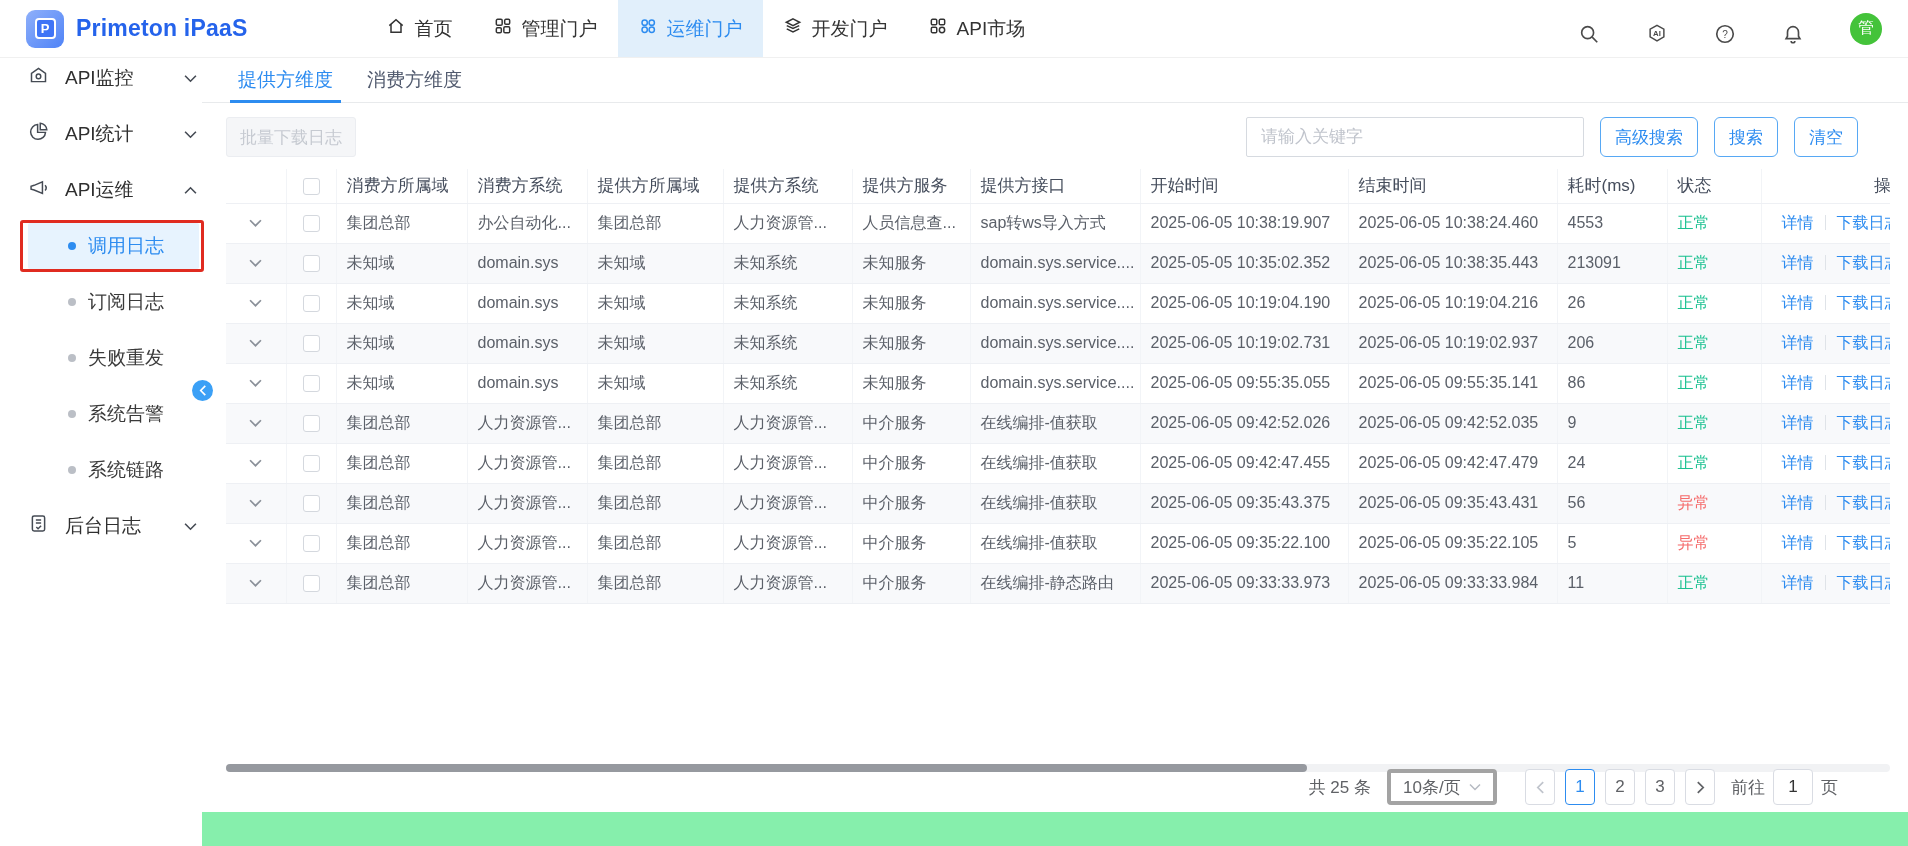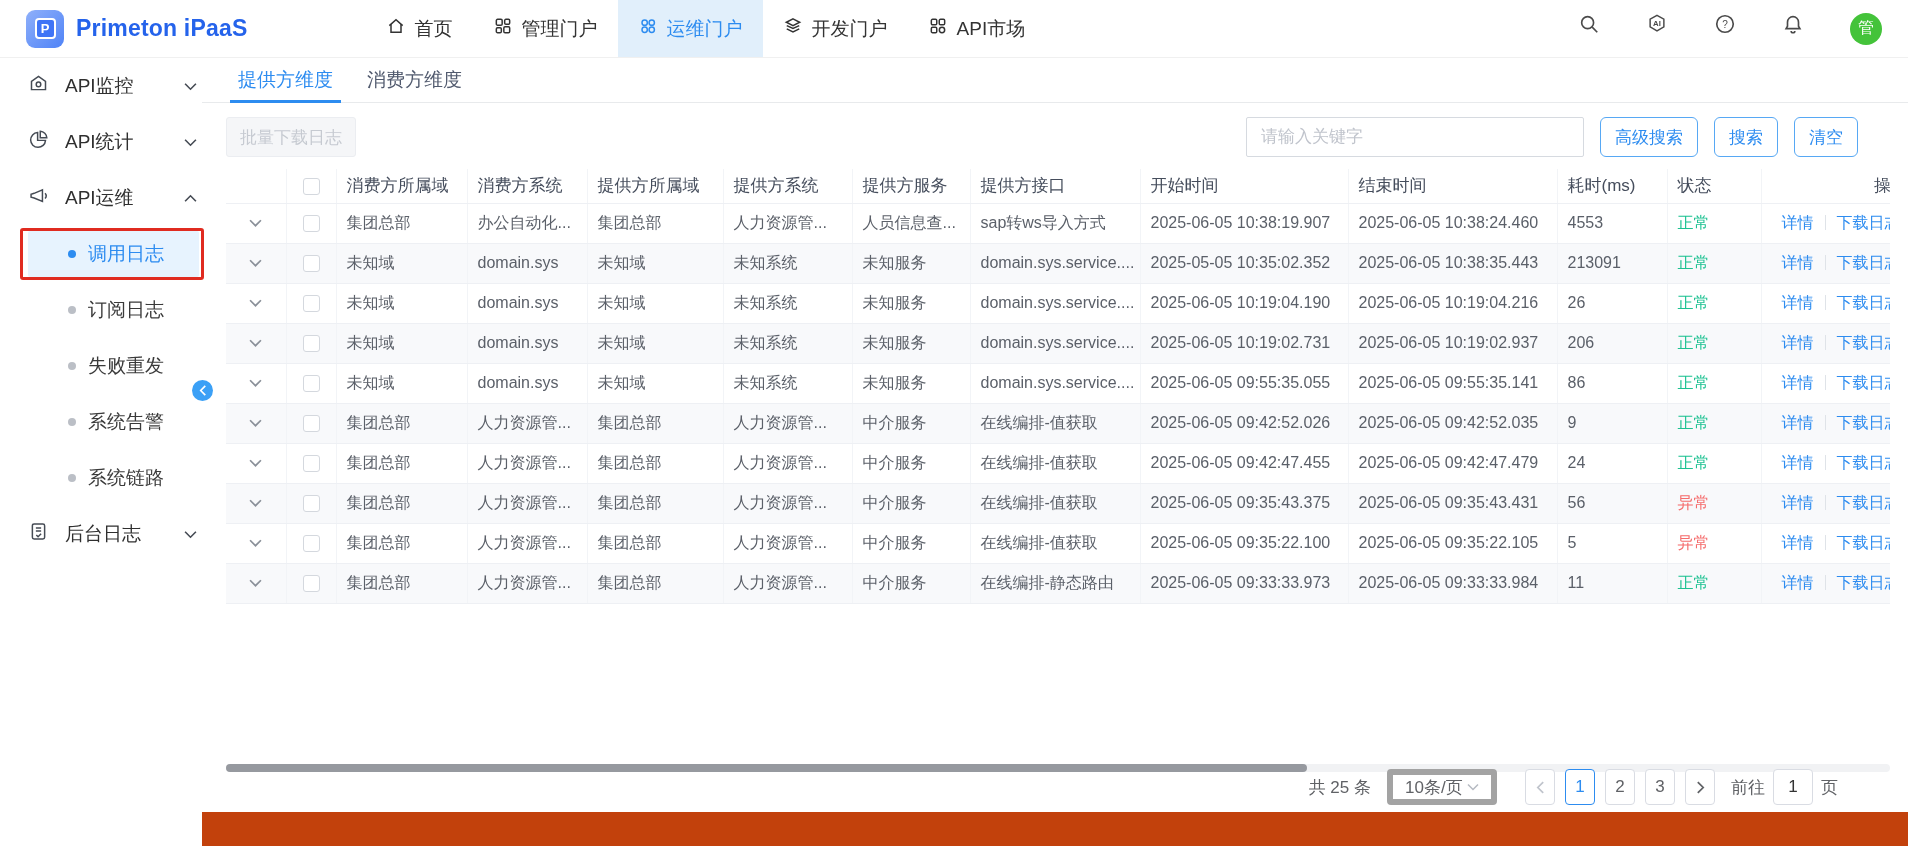--- a/index.html
+++ b/index.html
@@ -16,28 +16,28 @@
   .logo-inner { width:21px; height:21px; border:2px solid #fff; border-radius:4px; background:#3f74f6;
                 color:#fff; font-weight:bold; font-size:13px; display:flex; align-items:center; justify-content:center; }
   .brand-name { margin-left:12px; font-size:23px; font-weight:bold; color:#2563eb; letter-spacing:.2px; }
 
   .nav-menu { display:flex; height:100%; margin-left:118px;justify-content:flex-end; }
   .nav-item { display:flex; align-items:center; gap:9px; padding:0 20px; font-size:19px; color:#333;
               height:100%; cursor:pointer; white-space:nowrap; }
   .nav-item svg { width:20px; height:20px; }
   .nav-item.active { background:#e1effb; color:#2d8cf0; }
 
-  .nav-right { margin-left:auto; display:flex; align-items:flex-start; gap:46px; color:#4a4a4a; }
+  .nav-right { margin-left:auto; display:flex; align-items:flex-end; gap:46px; color:#4a4a4a; }
   .nav-right .icon-btn { display:flex; align-items:center; justify-content:center; cursor:pointer; }
   .nav-right svg { width:22px; height:22px; }
   .avatar { width:32px; height:32px; border-radius:50%; background:#44c33a; color:#fff; font-size:16px;
             display:flex; align-items:center; justify-content:center; cursor:pointer; }
 
   
-  .sidebar { position:absolute; top:48px; left:0; bottom:0; width:218px; background:#fff;
+  .sidebar { position:absolute; top:40px; left:0; bottom:0; width:218px; background:#fff;
              border-right:1px solid #ececec; padding-top:10px; }
   .side-item { height:56px; display:flex; align-items:center; padding:0 20px 0 28px; font-size:19px;
                color:#2f2f2f; cursor:pointer; }
   .side-item svg { width:21px; height:21px; margin-right:16px; color:#454b54; flex:none; }
   .chev { margin-left:auto; color:#aab0b7; display:flex; }
   .chev svg { width:13px; height:9px; margin:0; }
   .chev.up svg { transform:rotate(180deg); }
   .sub-item { height:56px; display:flex; align-items:center; padding-left:68px; font-size:19px;
               color:#3a3a3a; position:relative; cursor:pointer; }
   .sub-item .dot { width:8px; height:8px; border-radius:50%; background:#bbbfc6; margin-right:12px;
@@ -47,21 +47,21 @@
   .sub-item.active .dot { background:#2d8cf0; }
   .sub-item.active::before { content:""; position:absolute; left:28px; right:18px; top:5px; bottom:5px;
                              background:#e7f3fe; border-radius:2px; }
   .annotation-box { position:absolute; left:20px; right:13px; top:2px; bottom:2px;
                     border:3px solid #e02b20; border-radius:3px; z-index:3; pointer-events:none; }
   .collapse-btn { position:absolute; left:192px; top:380px; width:21px; height:21px; border-radius:50%;
                   background:#3ba0f6; z-index:25; cursor:pointer; display:flex; align-items:center; justify-content:center; }
   .collapse-btn svg { width:8px; height:11px; }
 
   
-  .main { position:absolute; left:202px; top:58px; right:0; bottom:0; background:#c2410c; }
+  .main { position:absolute; left:202px; top:58px; right:0; bottom:0; background:#86efac; }
   .card { position:absolute; top:0; left:0; right:0; height:754px; background:#fff; overflow:hidden; }
 
   .tabs { height:45px; border-bottom:1px solid #e8eaec; padding-left:34px; display:flex; gap:30px; }
   .tab { font-size:19px; color:#515a6e; display:flex; align-items:center; position:relative;
          cursor:pointer; padding:0 2px; }
   .tab.active { color:#2d8cf0; }
   .tab.active::after { content:""; position:absolute; left:-6px; right:-6px; bottom:-1px; height:3px; background:#2d8cf0; }
 
   .toolbar { display:flex; align-items:center; margin:14px 50px 0 24px; }
   .btn-disabled { height:40px; padding:0 13px; background:#f5f6f8; border:1px solid #ebedf1; border-radius:3px;
@@ -92,21 +92,21 @@
   .row-link { color:#2d8cf0; cursor:pointer; text-decoration:none; }
   .vline { display:inline-block; width:1px; height:15px; background:#dfe3e8; margin:0 11px; vertical-align:-2px; }
 
   
   .hscroll { position:absolute; left:24px; bottom:40px; width:1664px; height:8px; background:#f1f2f4; border-radius:4px; }
   .hscroll .thumb { position:absolute; left:0; top:0; height:8px; width:1081px; background:#96999f; border-radius:4px; cursor:grab; }
 
   .pager { position:absolute; bottom:6px; right:70px; height:38px; display:flex; align-items:center;
            font-size:17px; color:#606266; }
   .total-text { margin-right:16px; }
-  .page-size { width:110px; height:36px; border:6px solid #a3a3a3; border-radius:4px; display:flex;
+  .page-size { width:110px; height:36px; border:4px solid #a3a3a3; border-radius:4px; display:flex;
                align-items:center; justify-content:space-between; padding:0 12px; cursor:pointer; margin-right:18px; }
   .page-size svg { width:12px; height:8px; }
   .pg-btn { min-width:30px; height:36px; border:1px solid #d9dce3; border-radius:4px; background:#fff;
             display:flex; align-items:center; justify-content:center; color:#606266; cursor:pointer;
             margin-left:10px; padding:0 6px; font-size:17px; font-family:inherit; }
   .pg-btn svg { width:9px; height:13px; }
   .pg-btn.disabled { color:#c0c4cc; cursor:default; }
   .pg-btn.active { border-color:#2d8cf0; color:#2d8cf0; }
   .goto-label { margin:0 8px 0 16px; }
   .goto-input { width:40px; height:36px; border:1px solid #d9dce3; border-radius:4px; text-align:center;

